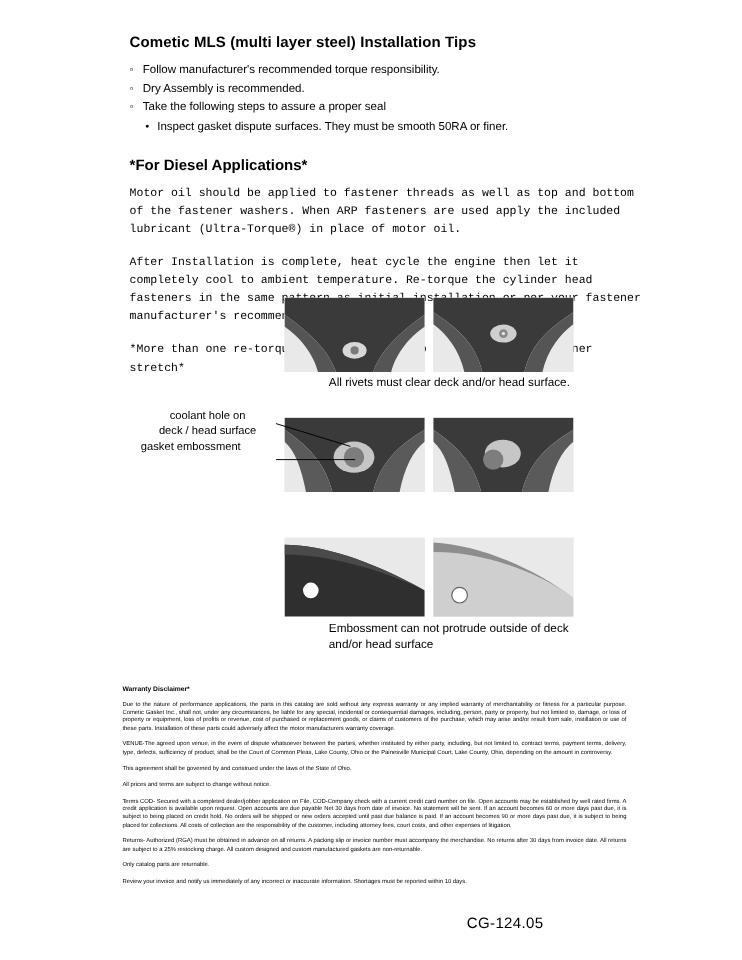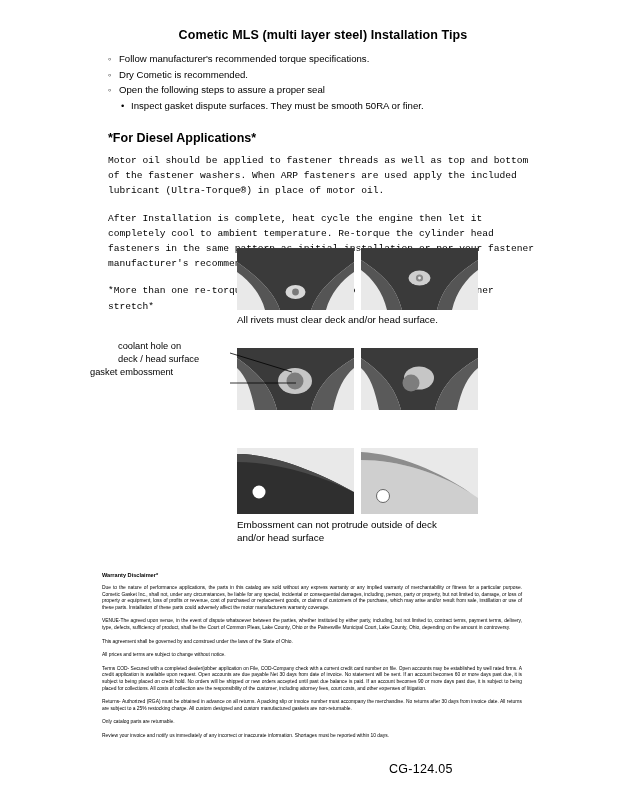--- a/index.html
+++ b/index.html
@@ -26,21 +26,20 @@
     position: absolute;
     left: 108px;
     top: 28px;
     width: 430px;
   }
   h1.title {
     font-size: 12.5px;
     font-weight: bold;
     margin: 0 0 9px 0;
     letter-spacing: 0.1px;
-    text-align: center;
   }
   ul.bullets {
     list-style: none;
     margin: 0;
     padding: 0;
   }
   ul.bullets > li {
     font-size: 9.6px;
     line-height: 15.5px;
     position: relative;
@@ -97,26 +96,27 @@
     position: absolute;
     font-size: 11.5px;
     font-weight: bold;
     letter-spacing: 0.4px;
     margin-top: 24px;
   }
   .fig-caption {
     position: absolute;
     font-size: 9.8px;
     line-height: 13px;
+    margin-left: 37px;
   }
   .callout {
     position: absolute;
     font-size: 9.3px;
     line-height: 12.5px;
-    text-align: left;
+    text-align: center;
   }
   .panel {
     position: absolute;
     overflow: hidden;
     background: #e9e9e9;
   }
   .warranty {
     position: absolute;
     left: 102px;
     top: 572px;
@@ -143,23 +143,23 @@
 </style>
 </head>
 <body>
 
 <div class="page">
 
   <div class="content">
     <h1 class="title">Cometic MLS (multi layer steel) Installation Tips</h1>
 
     <ul class="bullets">
-      <li>Follow manufacturer's recommended torque specifications.</li>
-      <li>Dry Cometic is recommended.</li>
-      <li>Open the following steps to assure a proper seal</li>
+      <li>Follow manufacturer's recommended torque responsibility.</li>
+      <li>Dry Assembly is recommended.</li>
+      <li>Take the following steps to assure a proper seal</li>
     </ul>
 
     <ul class="sub">
       <li>Inspect gasket dispute surfaces.  They must be smooth 50RA or finer.</li>
     </ul>
 
     <h2 class="subhead">*For Diesel Applications*</h2>
 
     <p class="body">Motor oil should be applied to fastener threads as well as top and bottom of the fastener washers. When ARP fasteners are used apply the included lubricant (Ultra-Torque®) in place of motor oil.</p>
     <p class="body">After Installation is complete, heat cycle the engine then let it completely cool to ambient temperature. Re-torque the cylinder head fasteners in the same pattern as initial installation or per your fastener manufacturer's recommendations.</p>

